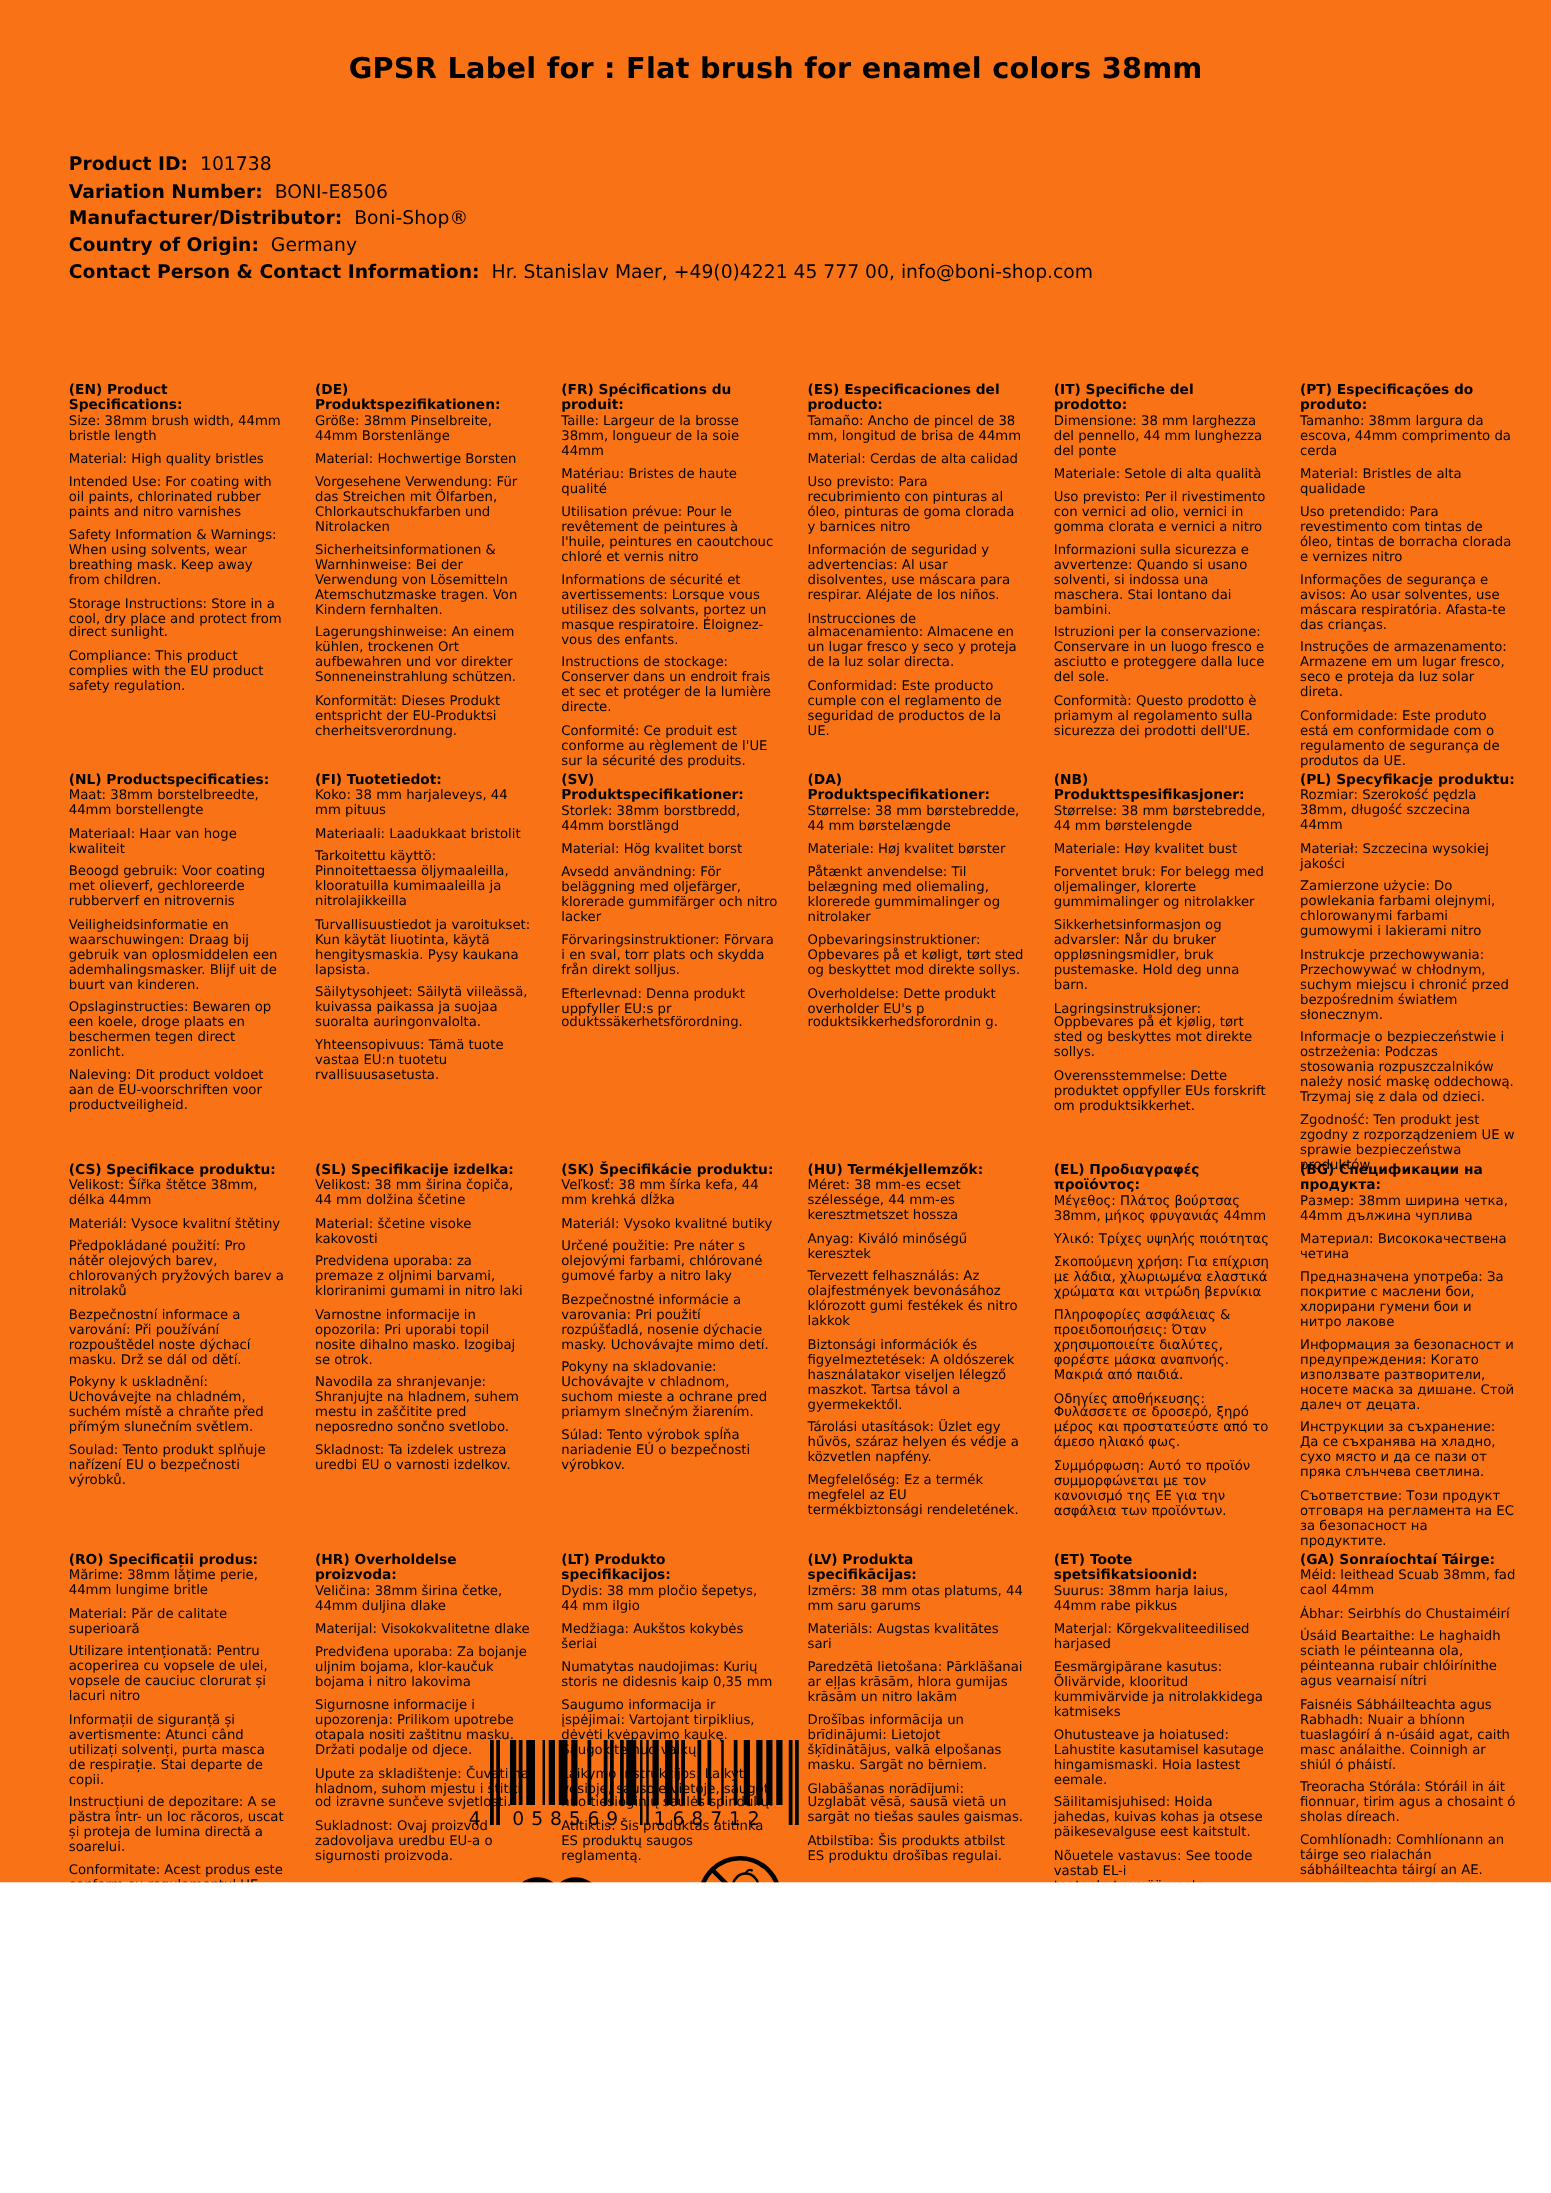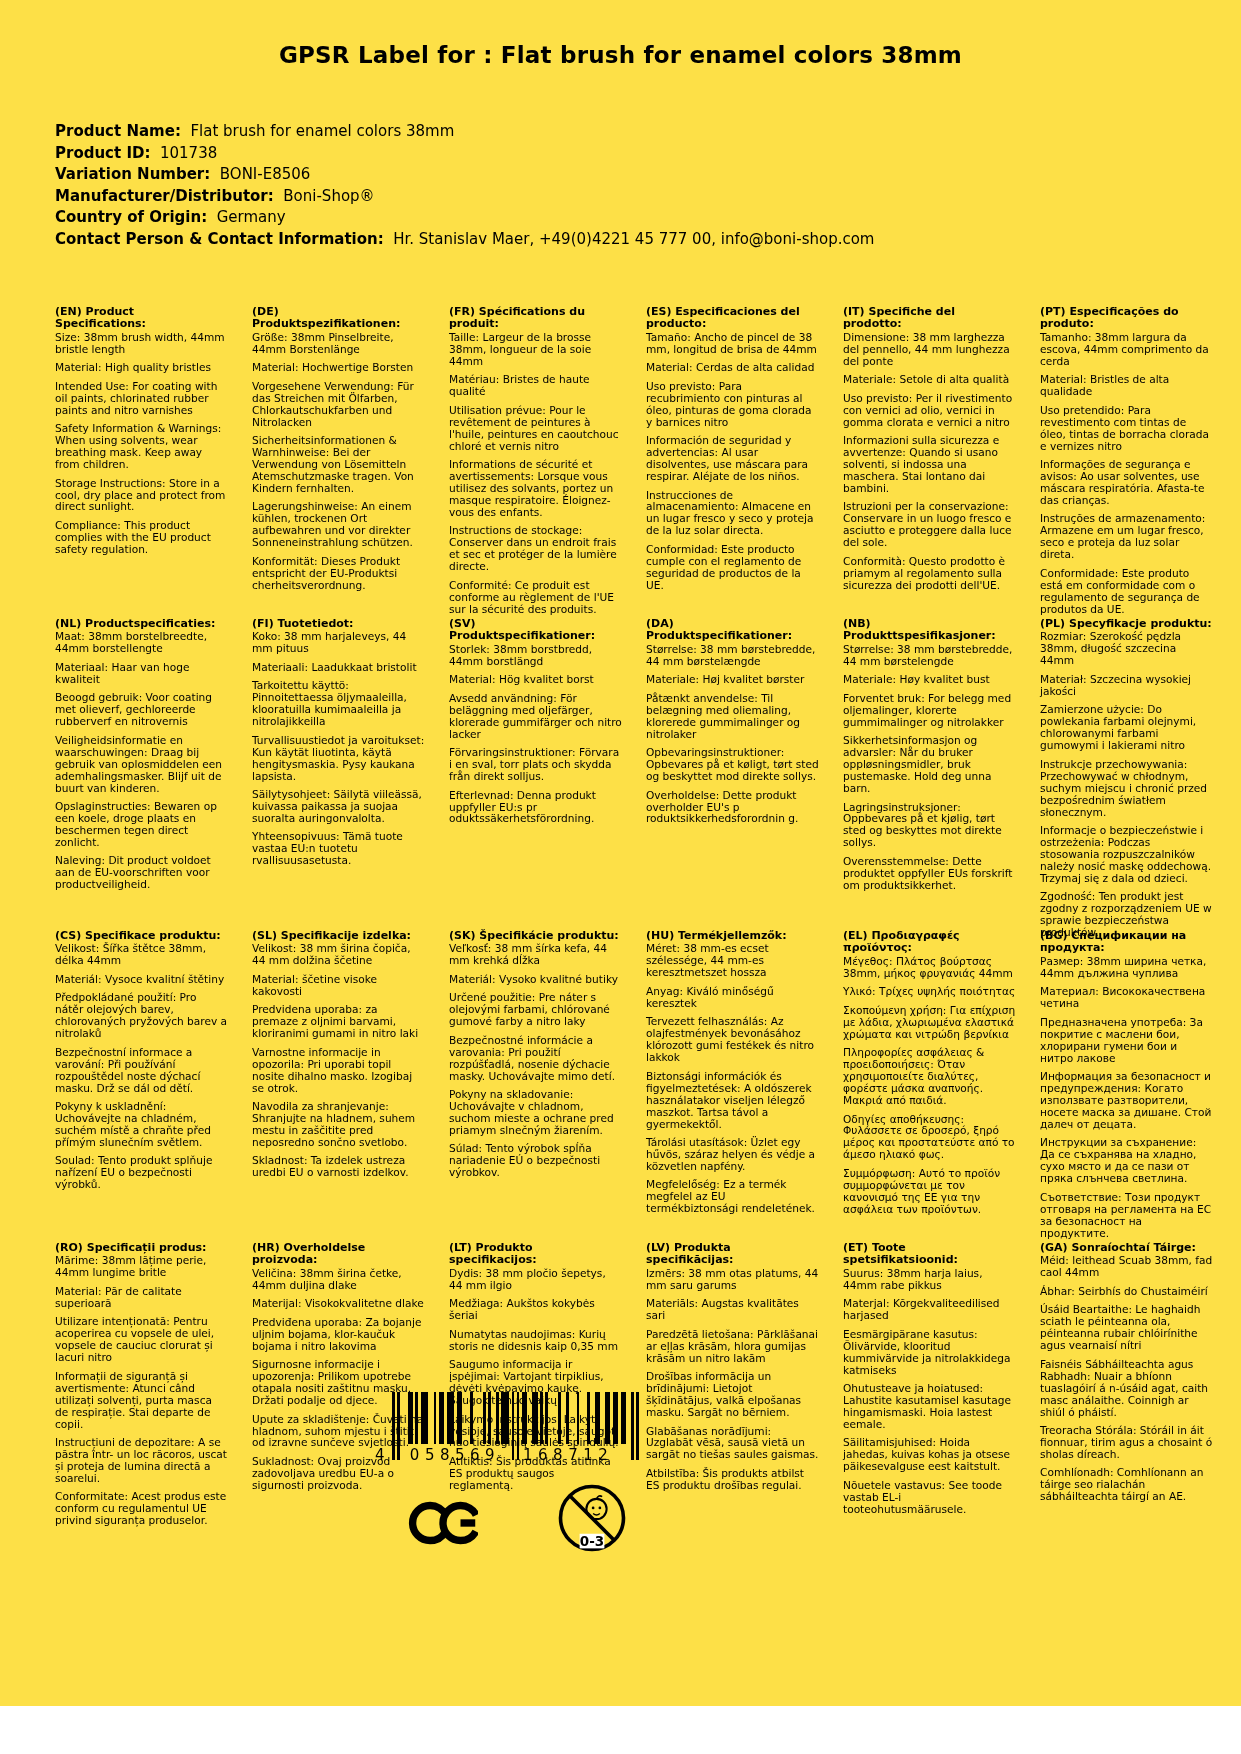--- a/index.html
+++ b/index.html
@@ -1,16 +1,16 @@
 <!DOCTYPE html>
 <html><head>
 <meta charset="utf-8">
 <style>
   html,body{margin:0;padding:0;background:#fff;}
-  .page{position:relative;width:1241px;height:1706px;background:#fde047;
+  .page{position:relative;width:1241px;height:1506px;background:#f97316;
         font-family:"DejaVu Sans",sans-serif;color:#000;overflow:hidden;}
   .title{position:absolute;top:42px;left:0;width:100%;text-align:center;
          font-size:23px;font-weight:bold;letter-spacing:.2px;}
   .product-info{position:absolute;left:55px;top:121px;font-size:15px;line-height:21.5px;}
   .pi-row .lbl{font-weight:bold;}
   .pi-row .val{font-weight:normal;}
   .spec-grid{position:absolute;left:55px;top:306px;
              display:grid;grid-template-columns:repeat(6,173px);
              column-gap:24px;grid-auto-rows:277px;row-gap:35px;}
   .block{font-size:10.6px;line-height:1.13;overflow:visible;}
@@ -29,21 +29,20 @@
   .age-wrap{position:absolute;left:556px;top:2px;}
 </style>
 </head>
 <body>
 
 <div class="page">
 
   <div class="title">GPSR Label for : Flat brush for enamel colors 38mm</div>
 
   <div class="product-info">
-    <div class="pi-row"><span class="lbl">Product Name:</span>&nbsp; <span class="val">Flat brush for enamel colors 38mm</span></div>
     <div class="pi-row"><span class="lbl">Product ID:</span>&nbsp; <span class="val">101738</span></div>
     <div class="pi-row"><span class="lbl">Variation Number:</span>&nbsp; <span class="val">BONI-E8506</span></div>
     <div class="pi-row"><span class="lbl">Manufacturer/Distributor:</span>&nbsp; <span class="val">Boni-Shop®</span></div>
     <div class="pi-row"><span class="lbl">Country of Origin:</span>&nbsp; <span class="val">Germany</span></div>
     <div class="pi-row"><span class="lbl">Contact Person &amp; Contact Information:</span>&nbsp; <span class="val">Hr. Stanislav Maer, +49(0)4221 45 777 00, info@boni-shop.com</span></div>
   </div>
 
   <div class="spec-grid" id="specGrid">
       <div class="block">
         <div class="bh">(EN) Product Specifications:</div>

